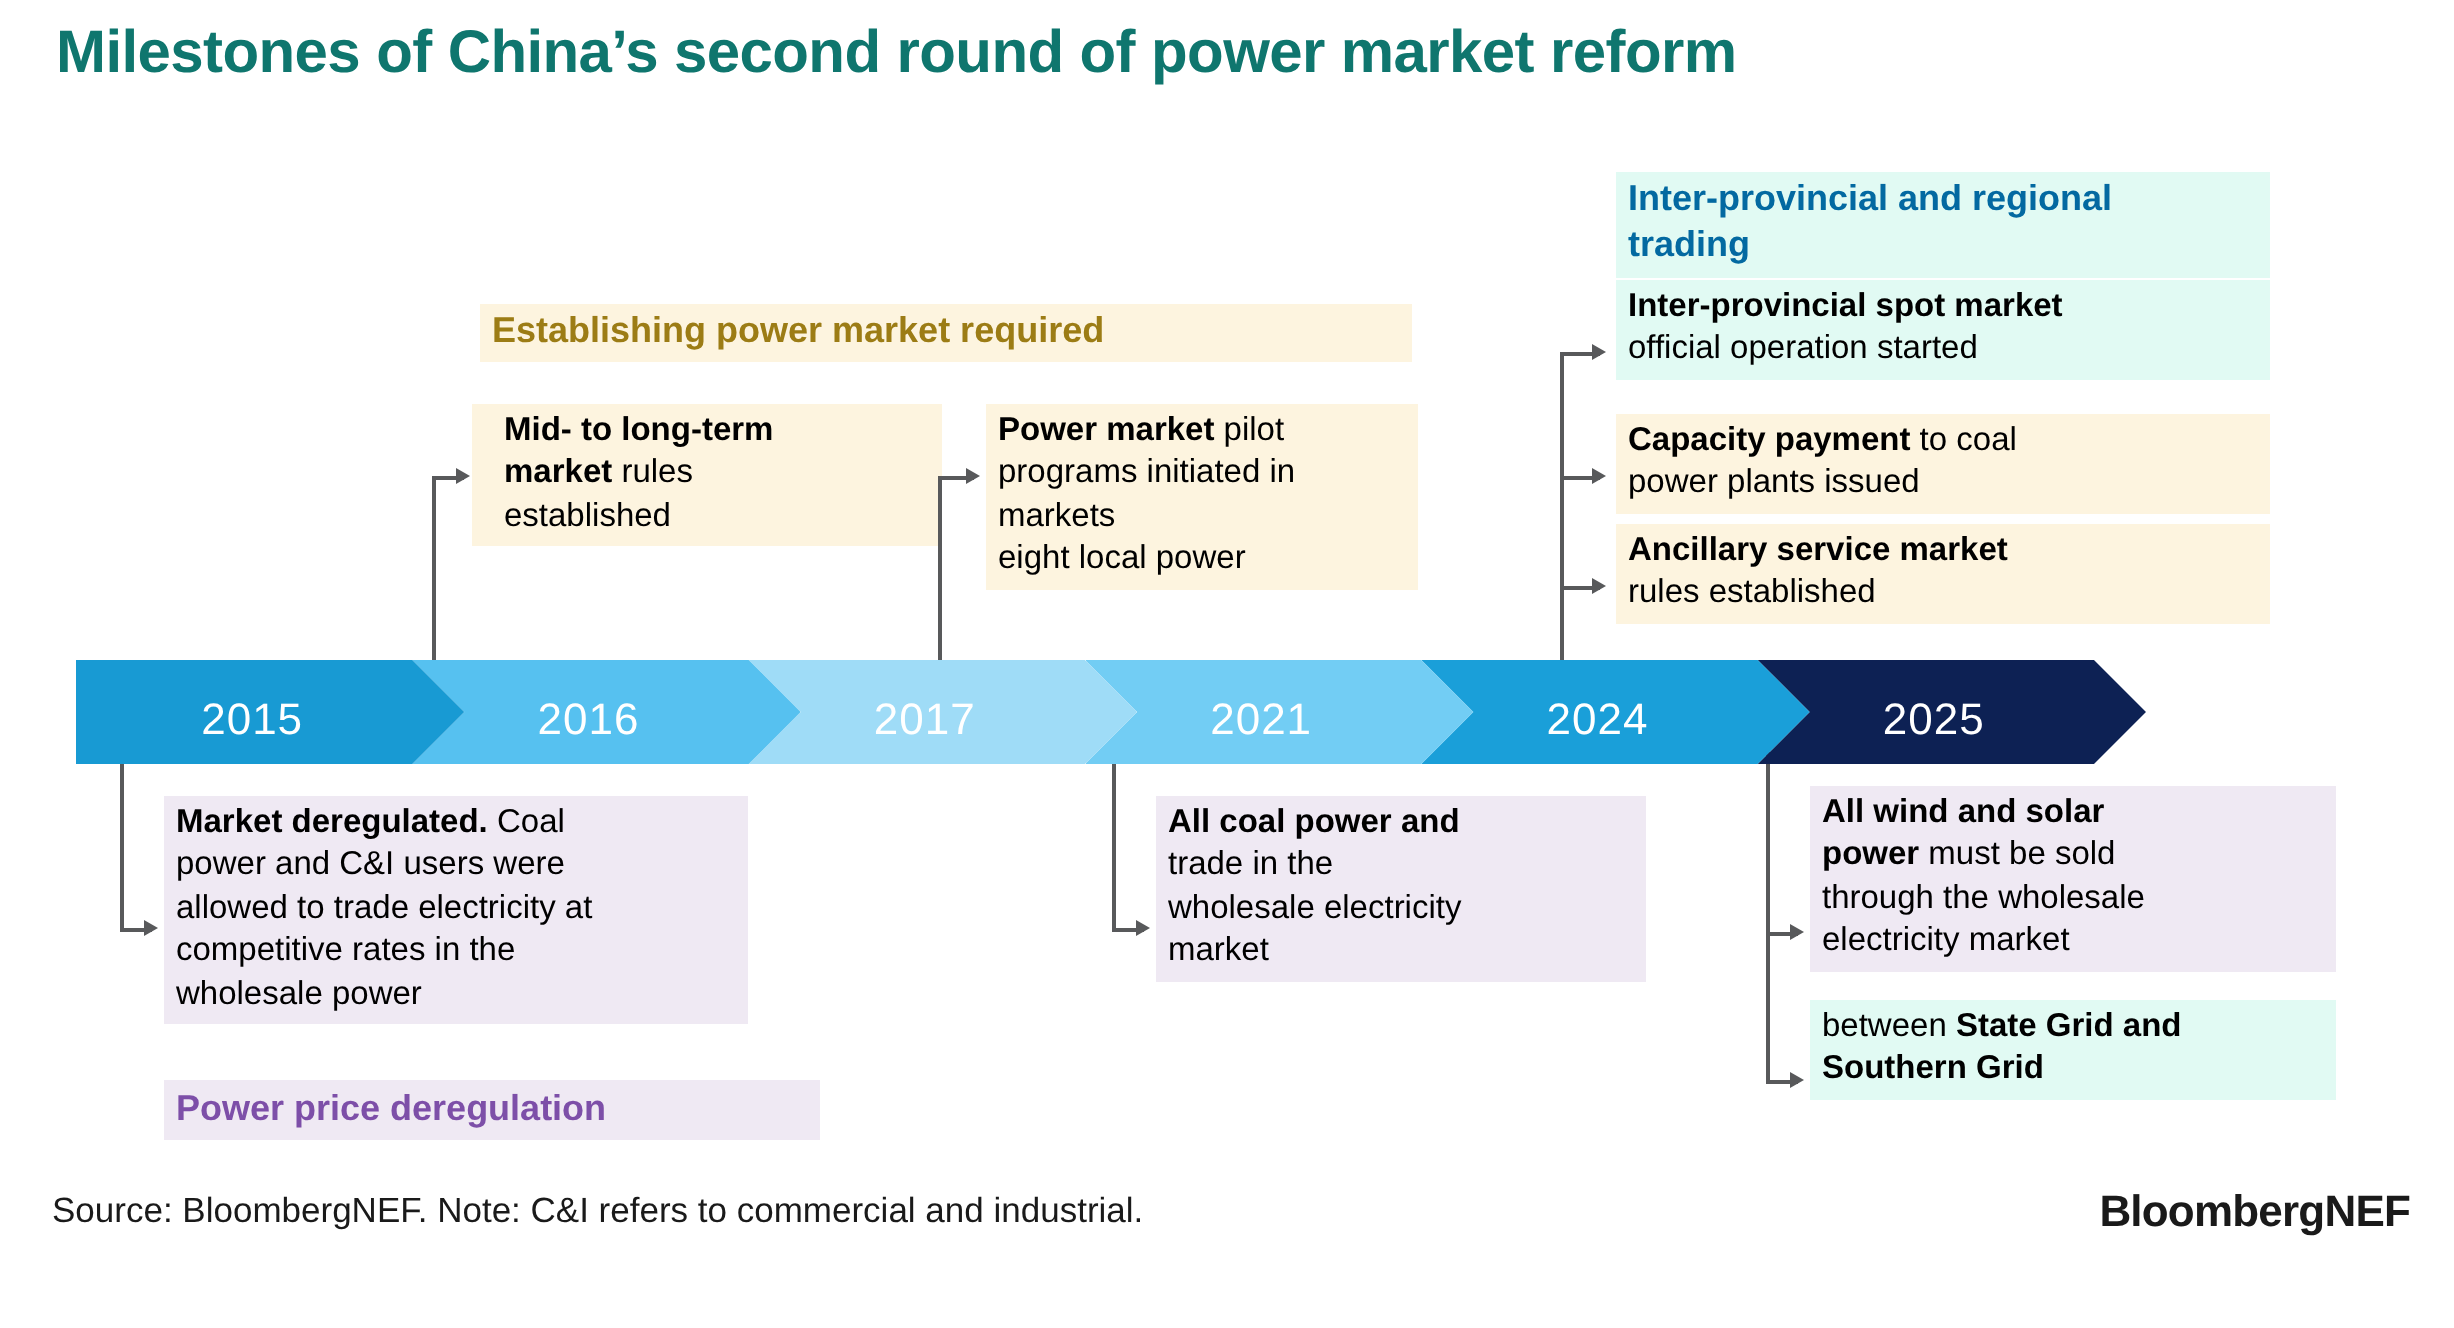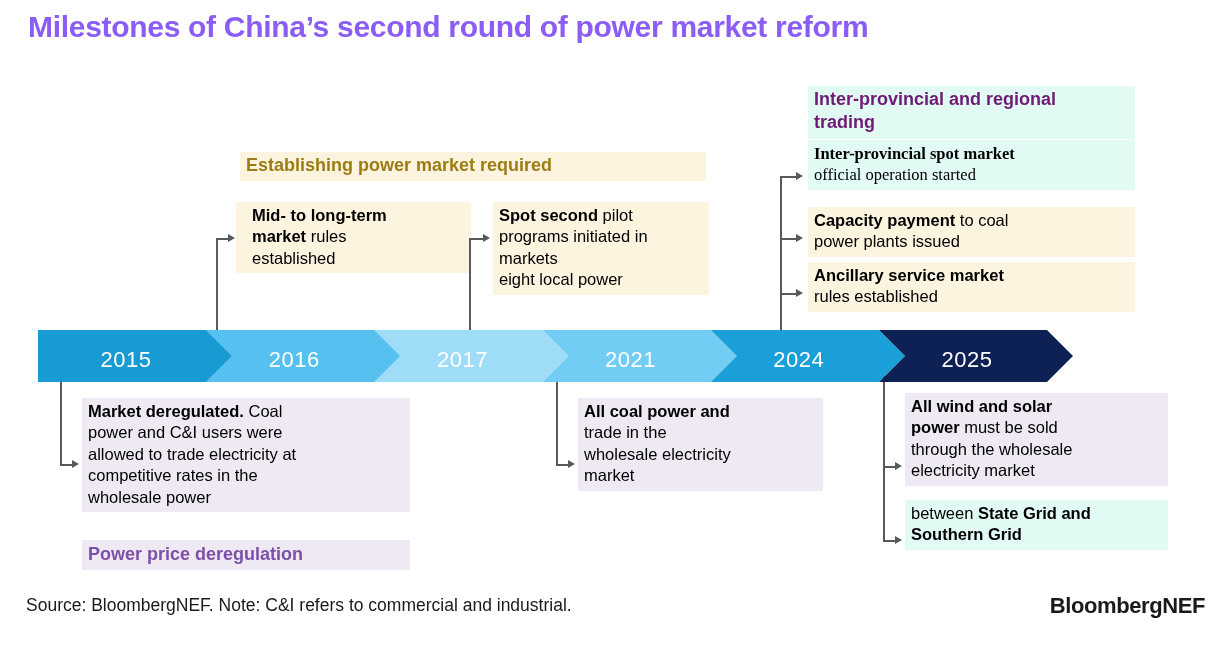--- a/index.html
+++ b/index.html
@@ -8,21 +8,21 @@
     background: #ffffff;
     font-family: "Liberation Sans", sans-serif;
     color: #000000;
     overflow: hidden;
   }
   #stage { position: relative; width: 1227px; height: 664px; }
 
   .title {
     position: absolute; left: 28px; top: 10px;
     font-size: 30px; font-weight: bold; letter-spacing: -0.3px;
-    color: #8b5cf6; white-space: nowrap;
+    color: #0f766e; white-space: nowrap;
   }
 
   
   #timeline { position: absolute; left: 38px; top: 330px; width: 1035px; height: 52px; }
   .seg {
     position: absolute; top: 0; height: 60px;
     display: flex; align-items: center; justify-content: center;
     color: #ffffff; font-size: 22px; letter-spacing: 0.5px;
   }
   .seg span { position: relative; left: -9px; }
@@ -33,21 +33,21 @@
     position: absolute;
     font-size: 16.5px;
     line-height: 1.30;
     padding: 3px 6px 4px 6px;
   }
   .box b { font-weight: bold; }
   .cream { background: #fdf4df; }
   .mint  { background: #e1faf3; }
   .lav   { background: #efe9f3; }
   .hdr-gold { color: #9c7c15; font-weight: bold; }
-  .hdr-teal { color: #701a75; font-weight: bold; }
+  .hdr-teal { color: #0369a1; font-weight: bold; }
   .hdr-purple { color: #7d4fa8; font-weight: bold; }
 
   
   .conn { position: absolute; }
   .vline { position: absolute; width: 1.6px; background: #58595b; }
   .hline { position: absolute; height: 1.6px; background: #58595b; }
   .arrow {
     position: absolute; width: 0; height: 0;
     border-top: 4.5px solid transparent;
     border-bottom: 4.5px solid transparent;
@@ -81,27 +81,27 @@
     <div class="hdr-teal">trading</div>
   </div>
 
   <div class="box cream" id="box-mid-long-term" style="left:236px; top:202px; width:235px;padding-left:16px;">
       <div><b>Mid- to long-term</b></div>
       <div><b>market</b> rules</div>
       <div>established</div>
     </div>
 
   <div class="box cream" id="box-spot-market-pilot" style="left:493px; top:202px; width:216px;">
-      <div><b>Spot second</b> pilot</div>
+      <div><b>Power market</b> pilot</div>
       <div>programs initiated in</div>
       <div>markets</div>
       <div>eight local power</div>
     </div>
 
-  <div class="box mint" id="box-interprovincial-spot" style="left:808px; top:140px; width:327px;font-family:Liberation Serif, serif;">
+  <div class="box mint" id="box-interprovincial-spot" style="left:808px; top:140px; width:327px;">
       <div><b>Inter-provincial spot market</b></div>
       <div>official operation started</div>
     </div>
 
   <div class="box cream" id="box-capacity-payment" style="left:808px; top:207px; width:327px;">
       <div><b>Capacity payment</b> to coal</div>
       <div>power plants issued</div>
     </div>
 
   <div class="box cream" id="box-ancillary-service" style="left:808px; top:262px; width:327px;">
@@ -123,21 +123,21 @@
         <span>2021</span>
       </div>
       <div class="seg" style="left: 672.667px; width: 194.167px; background: rgb(26, 159, 217); z-index: 2; clip-path: polygon(0px 0px, 168.167px 0px, 194.167px 26px, 168.167px 52px, 0px 52px, 26px 26px);">
         <span>2024</span>
       </div>
       <div class="seg" style="left: 840.833px; width: 194.167px; background: rgb(13, 33, 84); z-index: 1; clip-path: polygon(0px 0px, 168.167px 0px, 194.167px 26px, 168.167px 52px, 0px 52px, 26px 26px);">
         <span>2025</span>
       </div>
     </div>
 
-  <div class="box lav" id="box-market-deregulated" style="left:82px; top:398px; width:328px;">
+  <div class="box lav" id="box-market-deregulated" style="left:82px; top:398px; width:292px;">
       <div><b>Market deregulated.</b> Coal</div>
       <div>power and C&amp;I users were</div>
       <div>allowed to trade electricity at</div>
       <div>competitive rates in the</div>
       <div>wholesale power</div>
     </div>
 
   <div class="box lav" style="left:82px; top:540px; width:328px; font-size:18px;">
     <span class="hdr-purple">Power price deregulation</span>
   </div>

